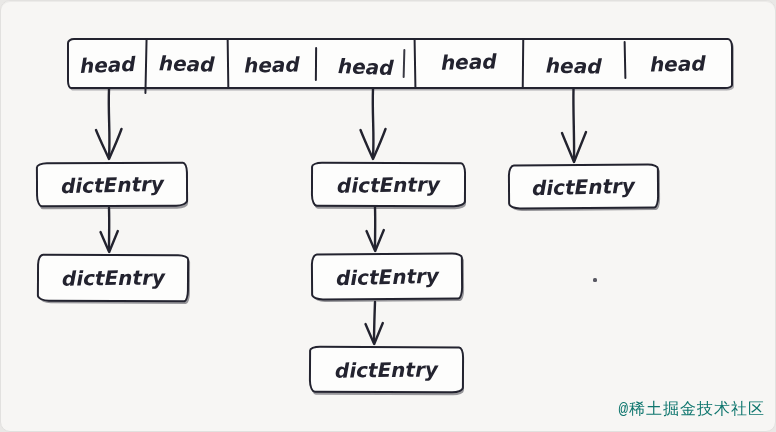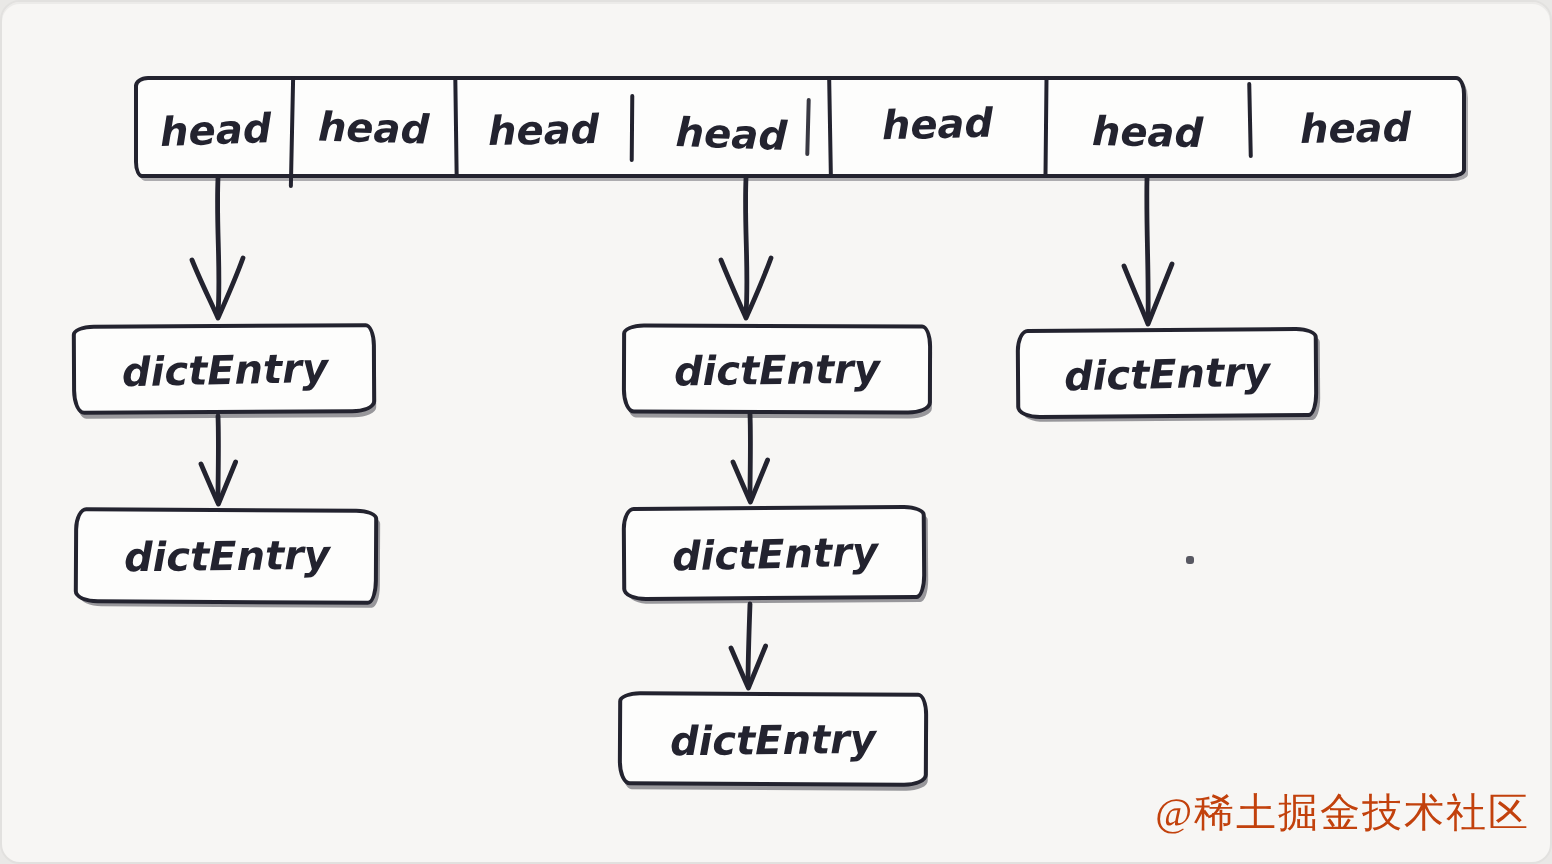--- a/index.html
+++ b/index.html
@@ -96,23 +96,23 @@
   .arrows{position:absolute;left:0;top:0;width:776px;height:432px;pointer-events:none;}
   .arrows path{stroke:var(--ink);stroke-width:2.4;fill:none;stroke-linecap:round;stroke-linejoin:round;}
 
   
   .pen-dot{
     position:absolute;left:592px;top:277px;width:4px;height:4px;
     background:#3c3c48;border-radius:1.5px;opacity:.85;
   }
   .watermark{
     position:absolute;right:10px;bottom:11px;
-    font-size:20px;letter-spacing:1px;
-    font-family:Liberation Serif, serif;
-    color:#c2410c;
+    font-size:16px;letter-spacing:1px;
+    font-family:Liberation Mono, monospace;
+    color:#0f766e;
   }
 </style>
 </head>
 <body>
 
 <div class="stage">
 
   <div class="bucket-table">
     <div class="cell">
         <span class="hand">head</span>

